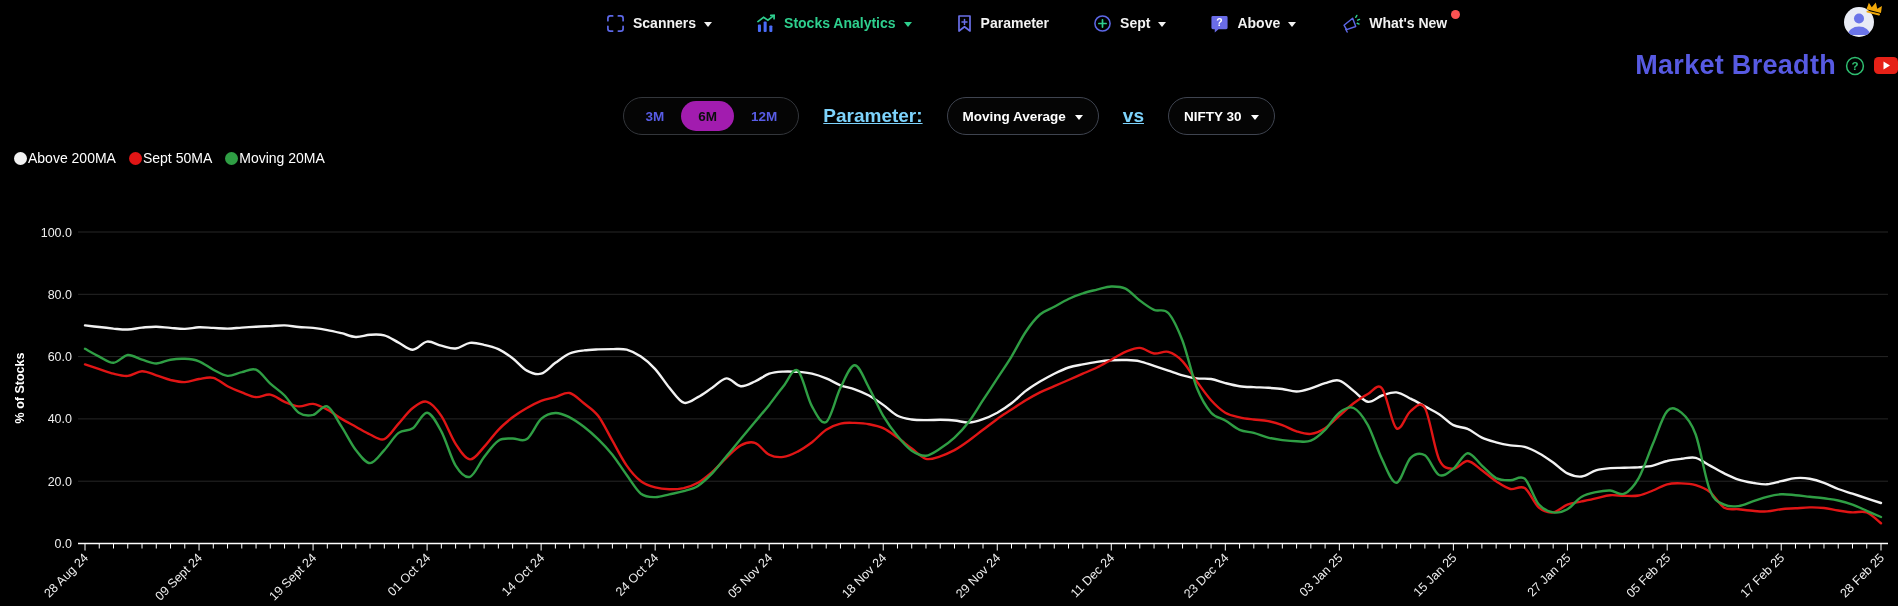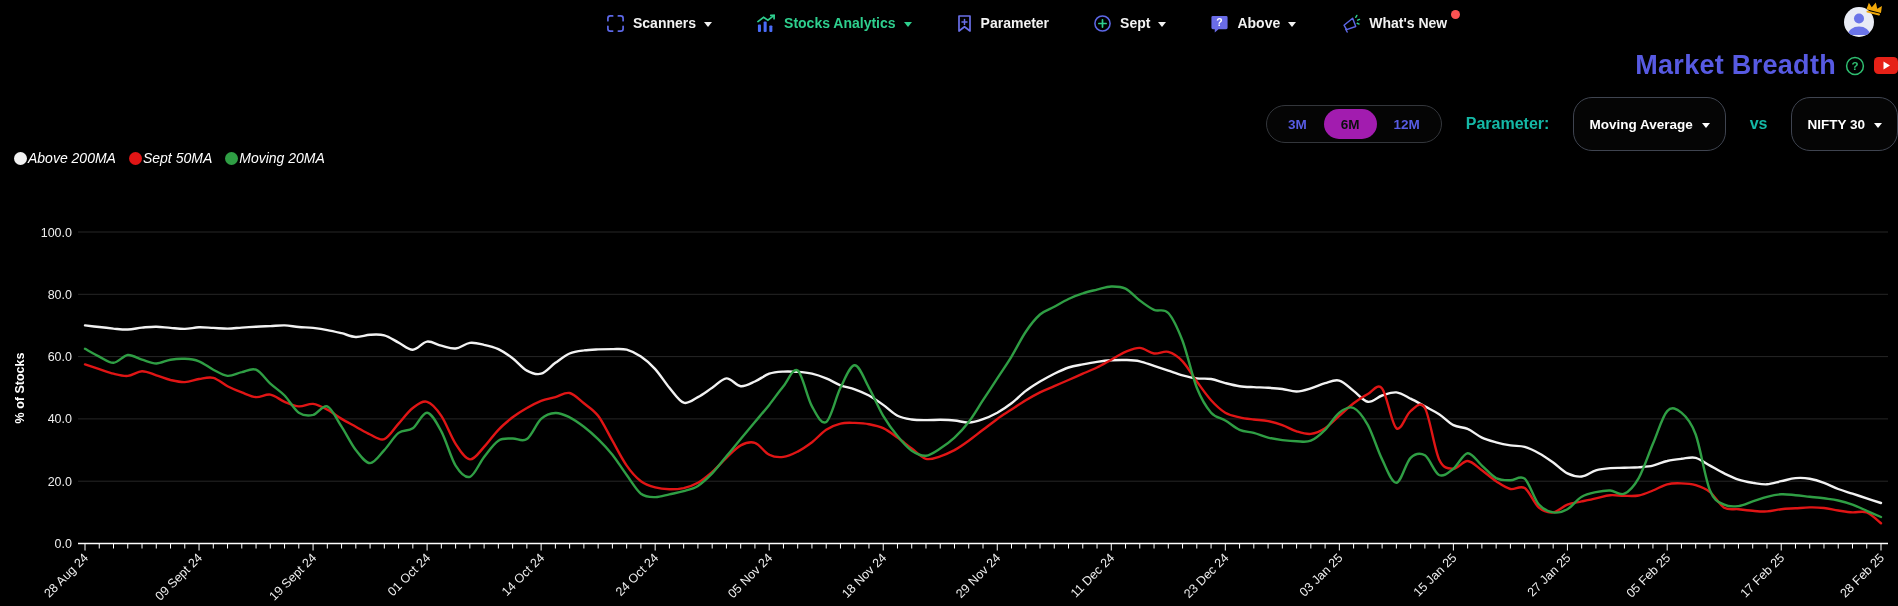--- a/index.html
+++ b/index.html
@@ -20,33 +20,33 @@
          border-top:5px solid currentColor;display:inline-block;margin-top:2px;}
   .notif-dot{position:absolute;top:-5px;right:-13px;width:9px;height:9px;border-radius:50%;}
   .avatar-wrap{position:absolute;right:22px;top:7px;width:32px;height:32px;}
   .avatar{width:30px;height:30px;border-radius:50%;background:#e9ecf5;overflow:hidden;position:relative;}
   .crown{position:absolute;top:-6px;right:-8px;transform:rotate(14deg);}
   
   .title-row{position:absolute;top:50px;left:0;right:0;display:flex;justify-content:flex-end;
              align-items:center;gap:9px;}
   .page-title{font-size:27px;font-weight:800;color:#575ae2;letter-spacing:.3px;}
   
-  .controls{position:absolute;top:97px;left:0;right:0;display:flex;justify-content:flex-end;
+  .controls{position:absolute;top:97px;left:0;right:0;display:flex;justify-content:center;
             align-items:center;gap:24px;}
   .seg{display:flex;align-items:center;border:1px solid #33363b;border-radius:20px;
        height:36px;padding:0 4px;background:#050505;}
   .seg-btn{border:none;background:transparent;color:#585ce5;font-weight:700;font-size:13.5px;
            padding:0 17px;height:30px;border-radius:16px;cursor:pointer;font-family:inherit;}
   .seg-btn.active{background:#a21caf;color:#0a0f0c;}
-  .ctrl-label{font-size:16px;font-weight:600;color:#14b8a6;}
+  .ctrl-label{font-size:19px;font-weight:600;color:#7dd3fc;text-decoration:underline;}
   .pill-select{display:flex;align-items:center;gap:9px;border:1px solid #3f4450;border-radius:19px;
-               height:36px;padding:8px 15px;font-size:13.5px;font-weight:700;color:#fff;
+               height:36px;padding:0 15px;font-size:13.5px;font-weight:700;color:#fff;
                background:#050505;cursor:pointer;white-space:nowrap;}
   
-  .legend{position:absolute;top:150px;left:14px;display:flex;align-items:center;gap:13px;font-style:italic;}
+  .legend{position:absolute;top:150px;left:14px;display:flex;align-items:center;gap:13px;}
   .legend-item{display:flex;align-items:center;font-size:14px;color:#fff;}
   .legend-dot{width:13px;height:13px;border-radius:50%;margin-right:1px;flex:0 0 auto;}
   
   #chart-svg{position:absolute;top:0;left:0;}
 </style>
 </head>
 <body>
 
 <svg id="chart-svg" width="1898" height="606" viewBox="0 0 1898 606">
     <g>

